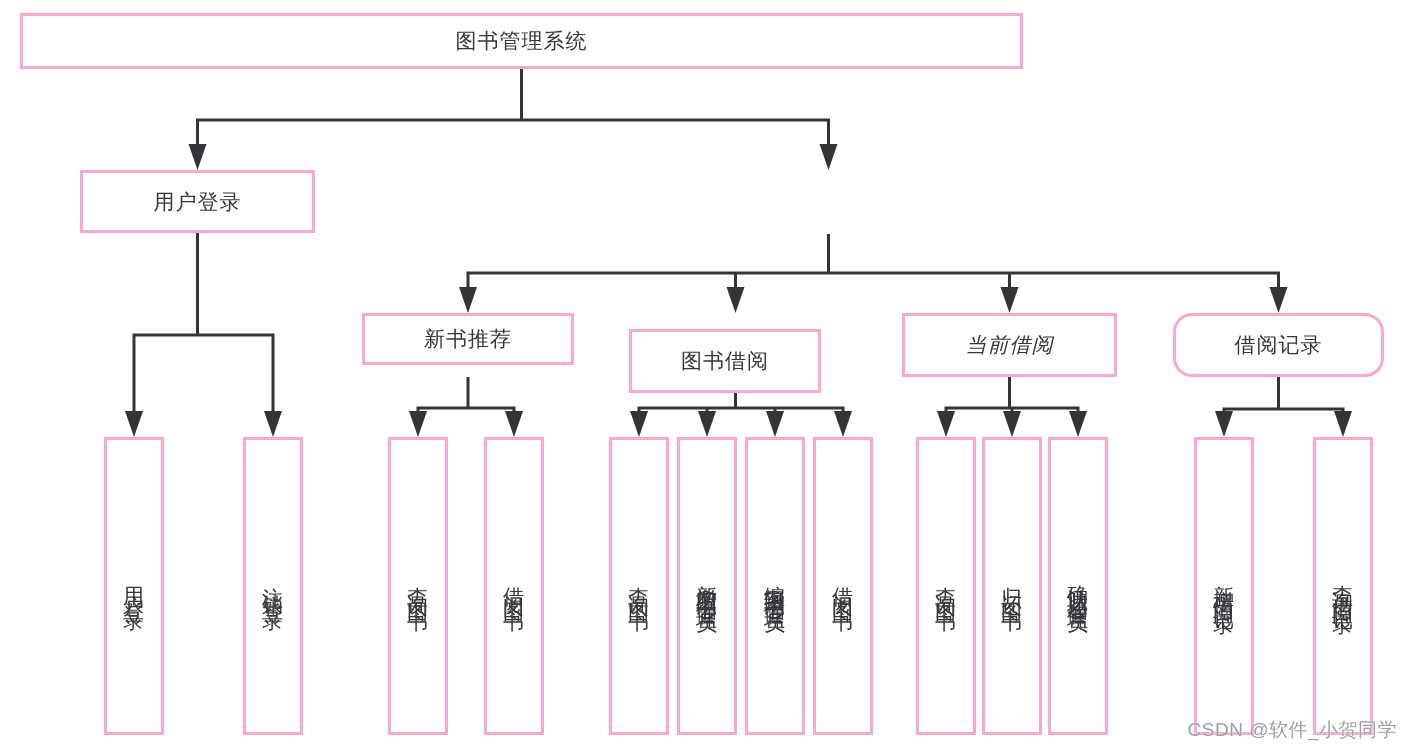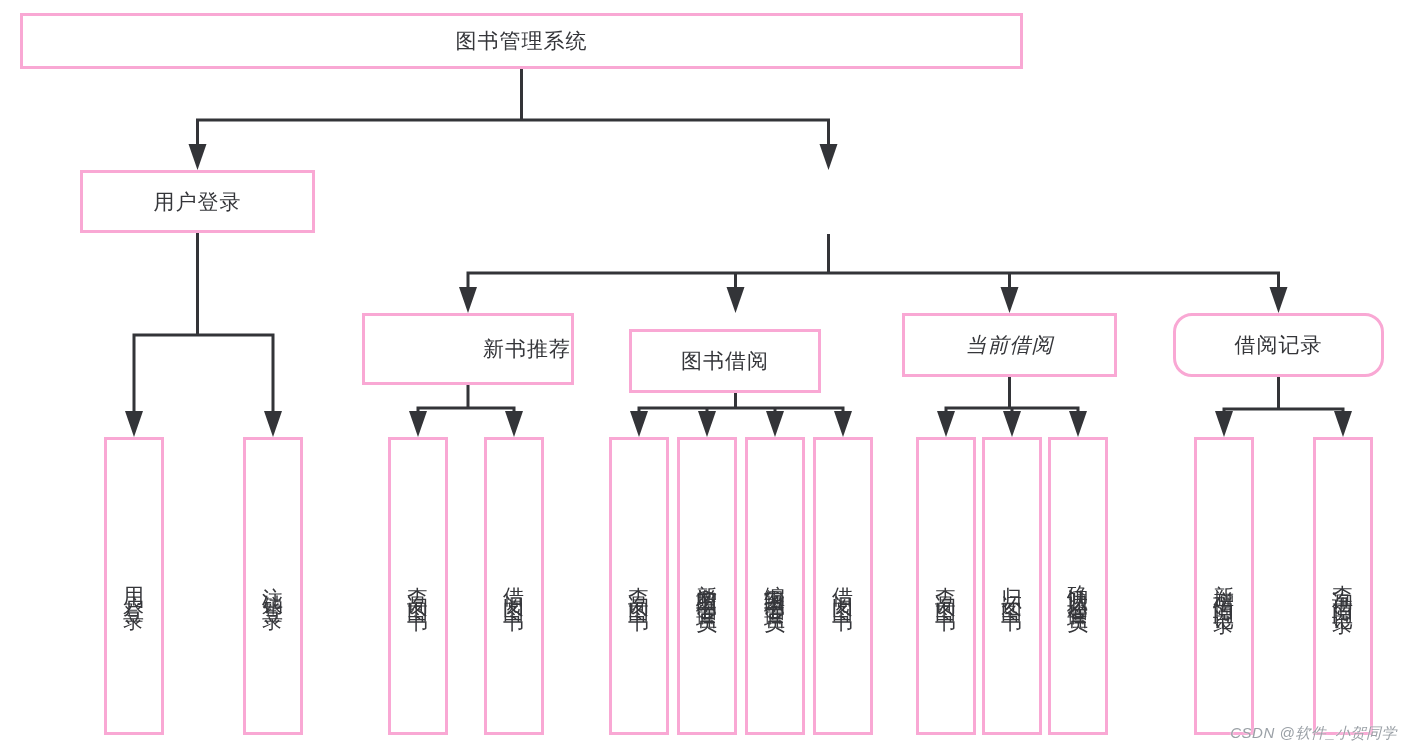--- a/index.html
+++ b/index.html
@@ -15,23 +15,22 @@
     box-sizing:border-box;display:flex;align-items:center;justify-content:center;
     font-size:21px;letter-spacing:1px;color:#35363a;z-index:2;
   }
   .leaf{width:60px;top:437px;height:298px;}
   .leaf .vtext{
     writing-mode:vertical-rl;text-orientation:mixed;
     letter-spacing:8px;line-height:1;white-space:nowrap;
   }
   .watermark{
     position:absolute;right:8px;bottom:4px;z-index:3;
-    font-size:15px;color:#9aa0a6;letter-spacing:0.5px;
+    font-size:19px;color:#9aa0a6;letter-spacing:0.5px;
     text-shadow:0 0 2px #ffffff;
-    font-style:italic;
   }
 </style>
 </head>
 <body>
 
 <div class="stage">
 
   <svg class="connectors" width="1405" height="747" viewBox="0 0 1405 747">
     <g stroke="#333438" stroke-width="3" fill="none">
 
@@ -73,21 +72,21 @@
   </svg>
 
   <div class="box" style="left:20px;top:13px;width:1003px;height:56px;">
     <span>图书管理系统</span>
   </div>
 
   <div class="box" style="left:80px;top:170px;width:235px;height:63px;">
     <span>用户登录</span>
   </div>
 
-  <div class="box" style="left:362px;top:313px;width:212px;height:72px;justify-content:flex-end;">
+  <div class="box" style="left:362px;top:313px;width:212px;height:52px;">
     <span>新书推荐</span>
   </div>
   <div class="box" style="left:629px;top:329px;width:192px;height:64px;">
     <span>图书借阅</span>
   </div>
   <div class="box" style="left:902px;top:313px;width:215px;height:64px;font-style:italic;">
     <span>当前借阅</span>
   </div>
   <div class="box" style="left:1173px;top:313px;width:211px;height:64px;border-radius:19px;">
     <span>借阅记录</span>

